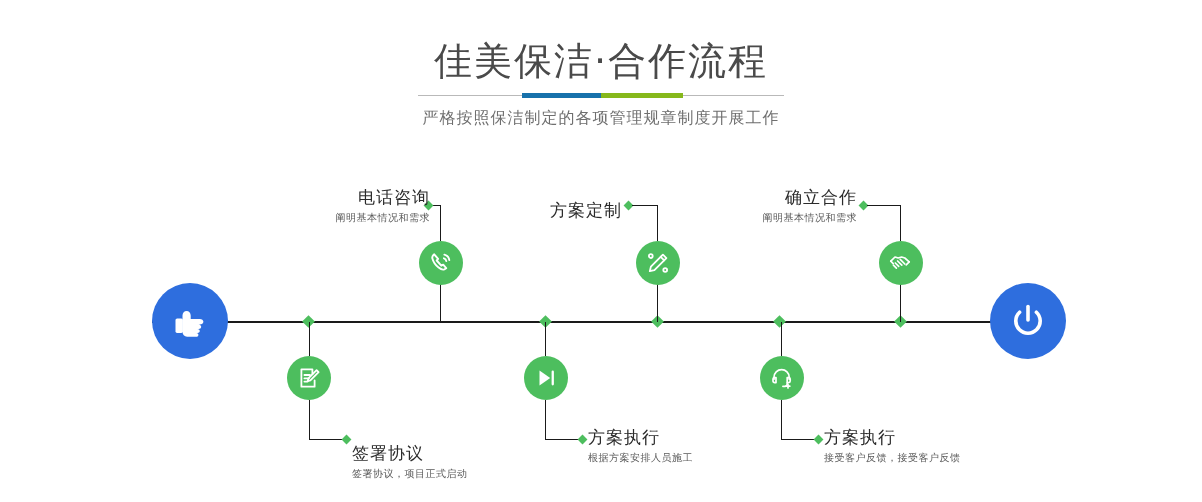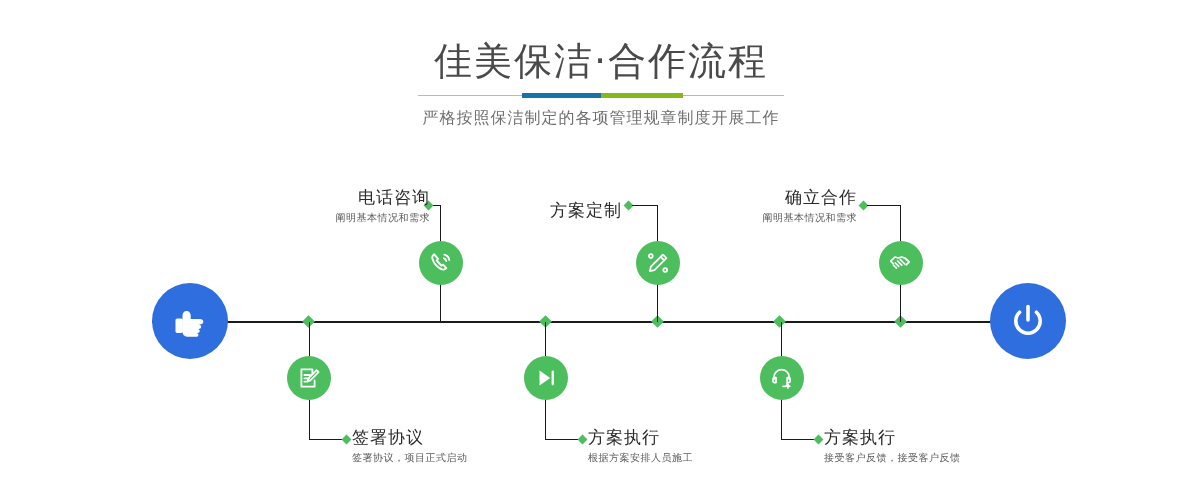--- a/index.html
+++ b/index.html
@@ -245,21 +245,21 @@
       <g fill="none" stroke="#ffffff" stroke-width="1.8" stroke-linecap="round" stroke-linejoin="round">
         <path d="M5.4 4.3h11.0v4.8 M5.4 4.3v17.4h13.2v-6.4"></path>
         <line x1="8.4" y1="10.0" x2="14.0" y2="10.0"></line>
         <line x1="8.4" y1="13.3" x2="13.0" y2="13.3"></line>
         <line x1="8.4" y1="16.6" x2="11.6" y2="16.6"></line>
         <path d="M20.6 5.2l2.0 2.0-8.2 8.2-2.7 0.7 0.7-2.7z"></path>
       </g>
     </svg>
   </div>
 
-  <div class="label-block label-bottom" style="left:352px; top:426px; width:260px;">
+  <div class="label-block label-bottom" style="left:352px; top:442px; width:260px;">
     <div class="label-title">签署协议</div>
     <div class="label-desc">签署协议，项目正式启动</div>
   </div>
 
   <div class="diamond" style="left:653px; top:317px;"></div>
   <div class="conn-v" style="left:657px; top:205px; height:36px;"></div>
   <div class="conn-h" style="left:649px; top:205px; width:9px;"></div>
   <div class="conn-v" style="left:657px; top:284px; height:38px;"></div>
   <div class="dot-diamond" style="left:625px; top:202px;"></div>
   <div class="conn-h" style="left:632px; top:205px; width:26px;"></div>

